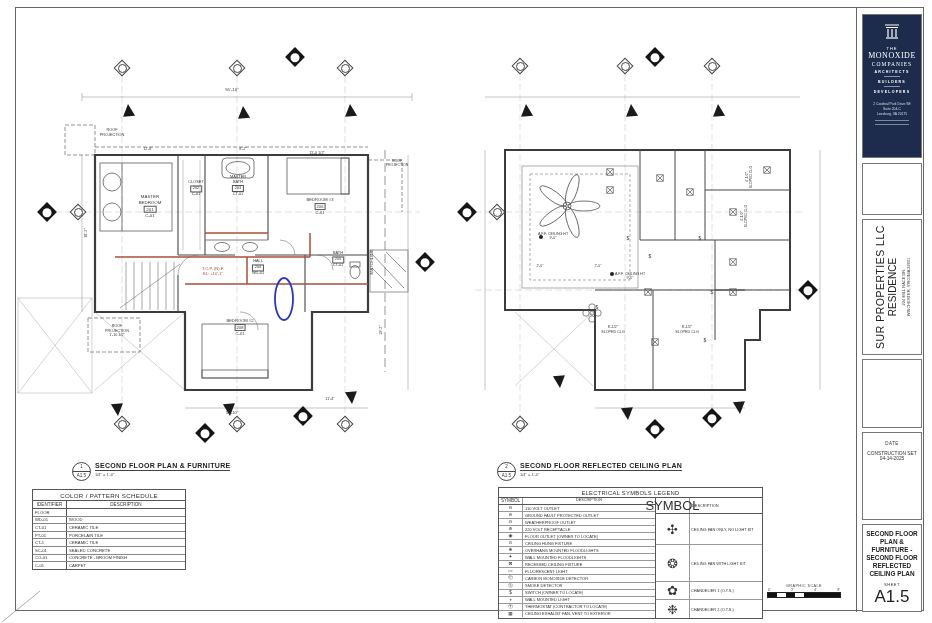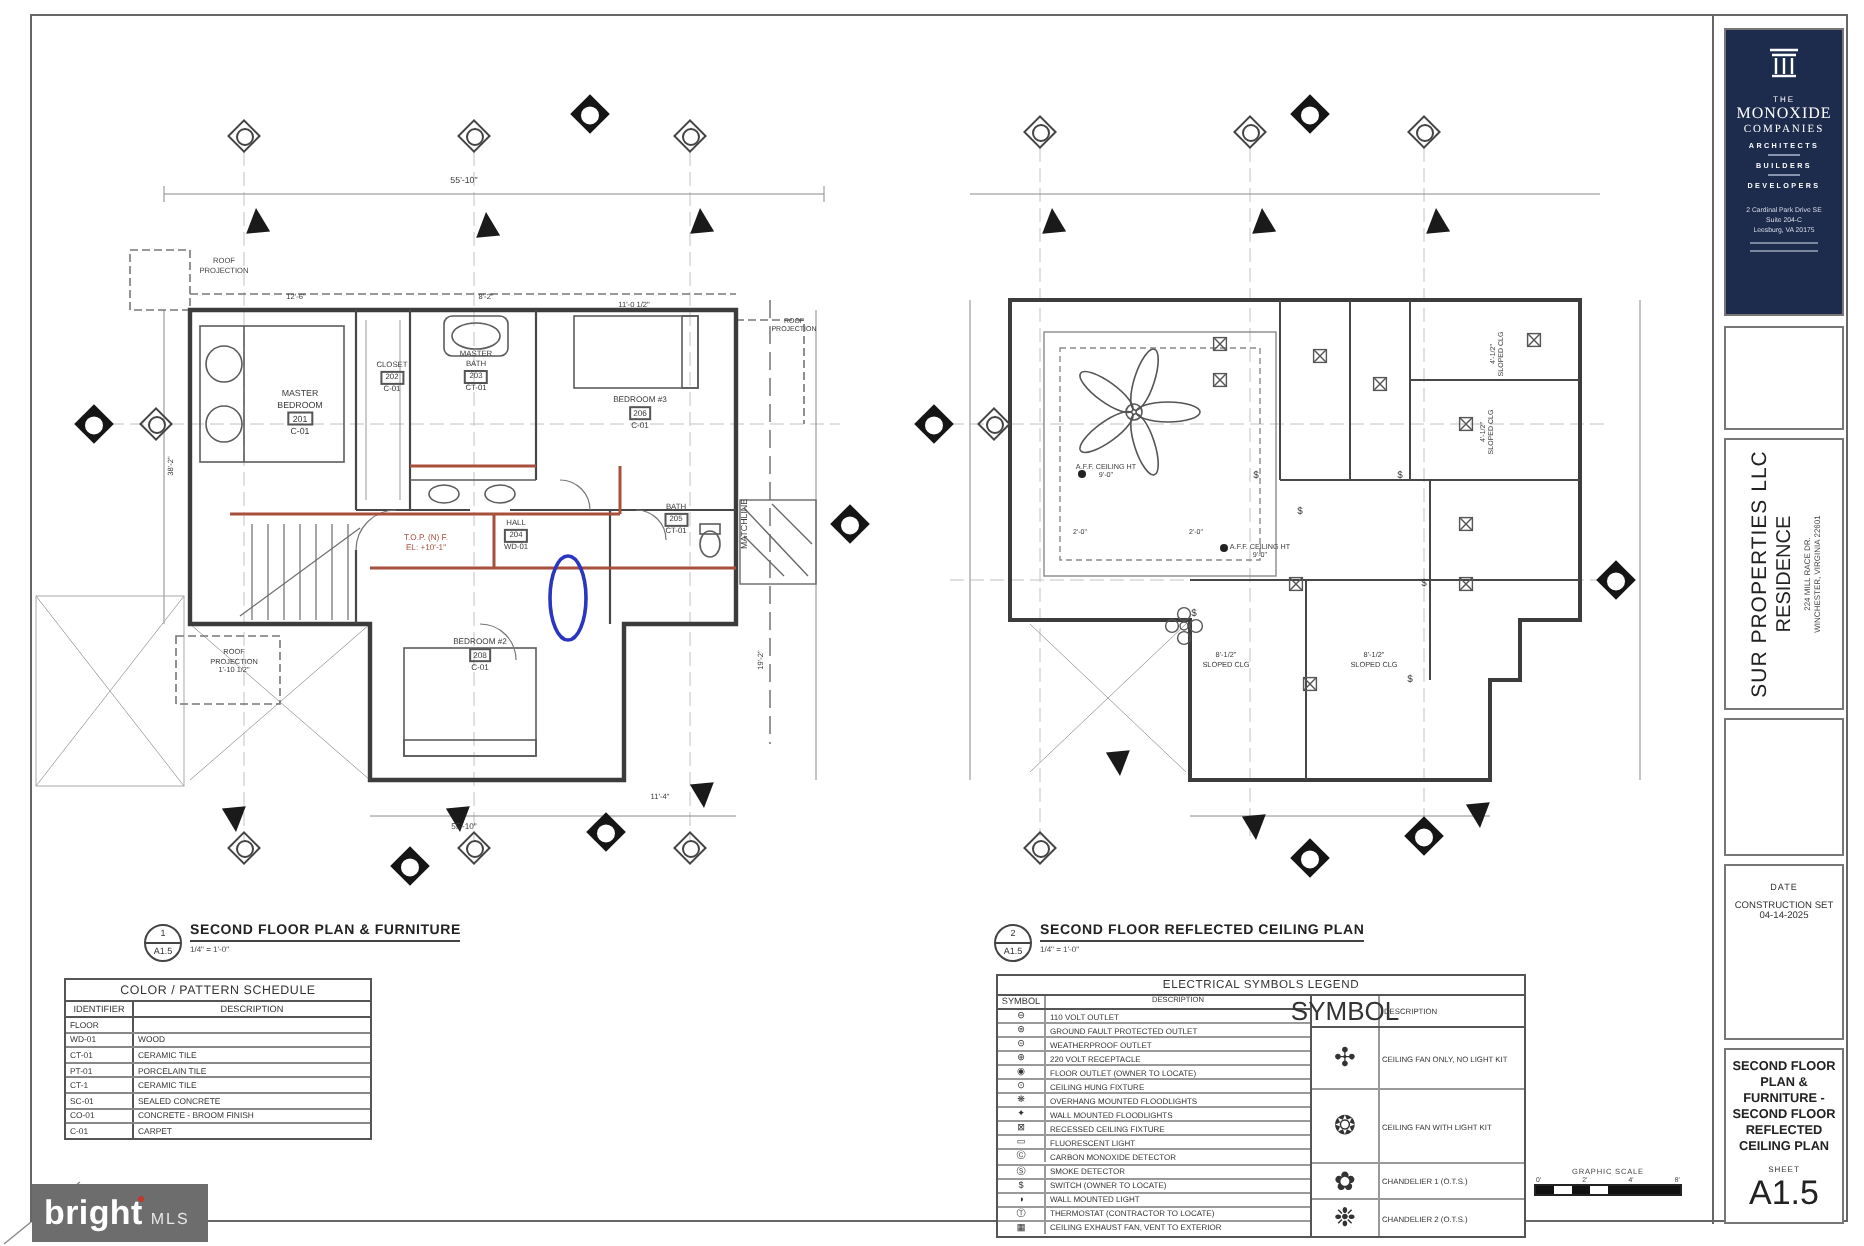--- a/index.html
+++ b/index.html
@@ -624,18 +624,14 @@
     <div class="ds">CONSTRUCTION SET</div>
     <div class="dv">04-14-2025</div>
   </div>
 
   <div class="tb-box sheet-box">
     <div class="st">SECOND FLOOR PLAN &amp; FURNITURE - SECOND FLOOR REFLECTED CEILING PLAN</div>
     <div class="sl">SHEET</div>
     <div class="sn">A1.5</div>
   </div>
 
-  <div class="wm">
-    <span class="b"><span>bright</span><i></i></span>
-    <span class="m">MLS</span>
-  </div>
 
 </div>
 
 </body></html>

